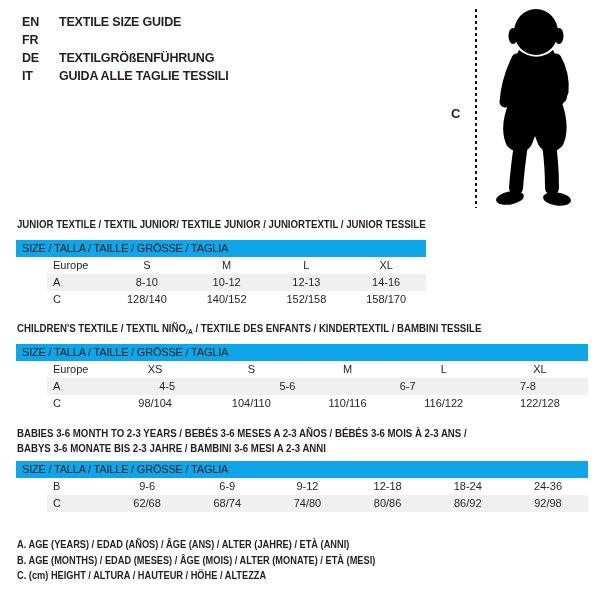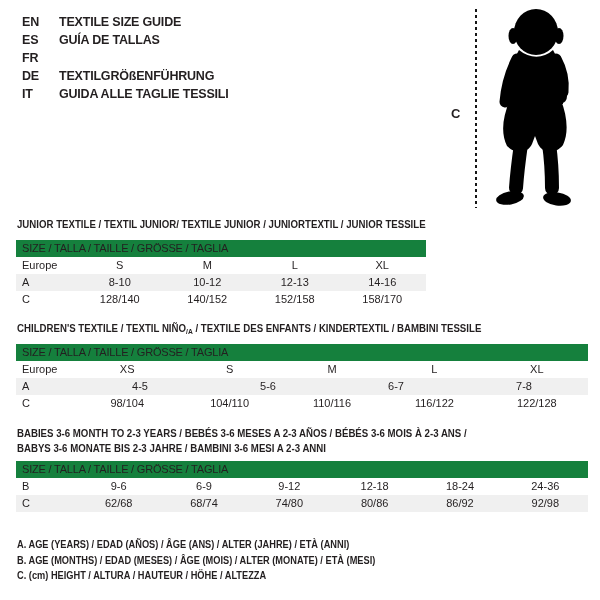--- a/index.html
+++ b/index.html
@@ -20,23 +20,23 @@
   .measure-label { position:absolute; left:1px; top:100px; font-weight:bold; font-size:13px; }
   .baby-svg { position:absolute; left:33px; top:0; }
 
   
   .section-heading { position:absolute; left:17px; font-weight:bold; font-size:11.5px;
     white-space:nowrap; transform:scaleX(0.84); transform-origin:0 0; line-height:14.5px; }
   .subscript { font-size:8px; vertical-align:-2px; font-weight:bold; }
 
   
   .size-table { position:absolute; left:16px; font-size:11px; }
-  .tbl-header { background:#15803d; height:17px; line-height:17px; padding-left:6px;
+  .tbl-header { background:#0ea5e9; height:17px; line-height:17px; padding-left:6px;
     letter-spacing:-0.2px; }
-  .tbl-row { display:flex; height:17px; line-height:17px; }
+  .tbl-row { display:flex; height:17px; line-height:17px;margin-left:31px; }
   .tbl-row.shaded { background:#f0f0f0; }
   .cell-label { width:60px; padding-left:6px; }
   .cell-val { flex:1; text-align:center; }
 
   .t1 { top:240px; width:410px; }
   .t2 { top:344px; width:572px; }
   .t3 { top:461px; width:572px; }
   .h1 { top:217px; }
   .h2 { top:321px; }
   .h3 { top:426px; }
@@ -47,24 +47,20 @@
 </style>
 </head>
 <body>
 
 <div class="page">
 
   <div class="lang-block">
     <div class="lang-row">
       <span class="lang-code">EN</span>
       <span class="lang-title">TEXTILE SIZE GUIDE</span>
-    </div>
-    <div class="lang-row">
-      <span class="lang-code">ES</span>
-      <span class="lang-title">GUÍA DE TALLAS</span>
     </div>
     <div class="lang-row">
       <span class="lang-code">FR</span>
     </div>
     <div class="lang-row">
       <span class="lang-code">DE</span>
       <span class="lang-title">TEXTILGRÖßENFÜHRUNG</span>
     </div>
     <div class="lang-row">
       <span class="lang-code">IT</span>

